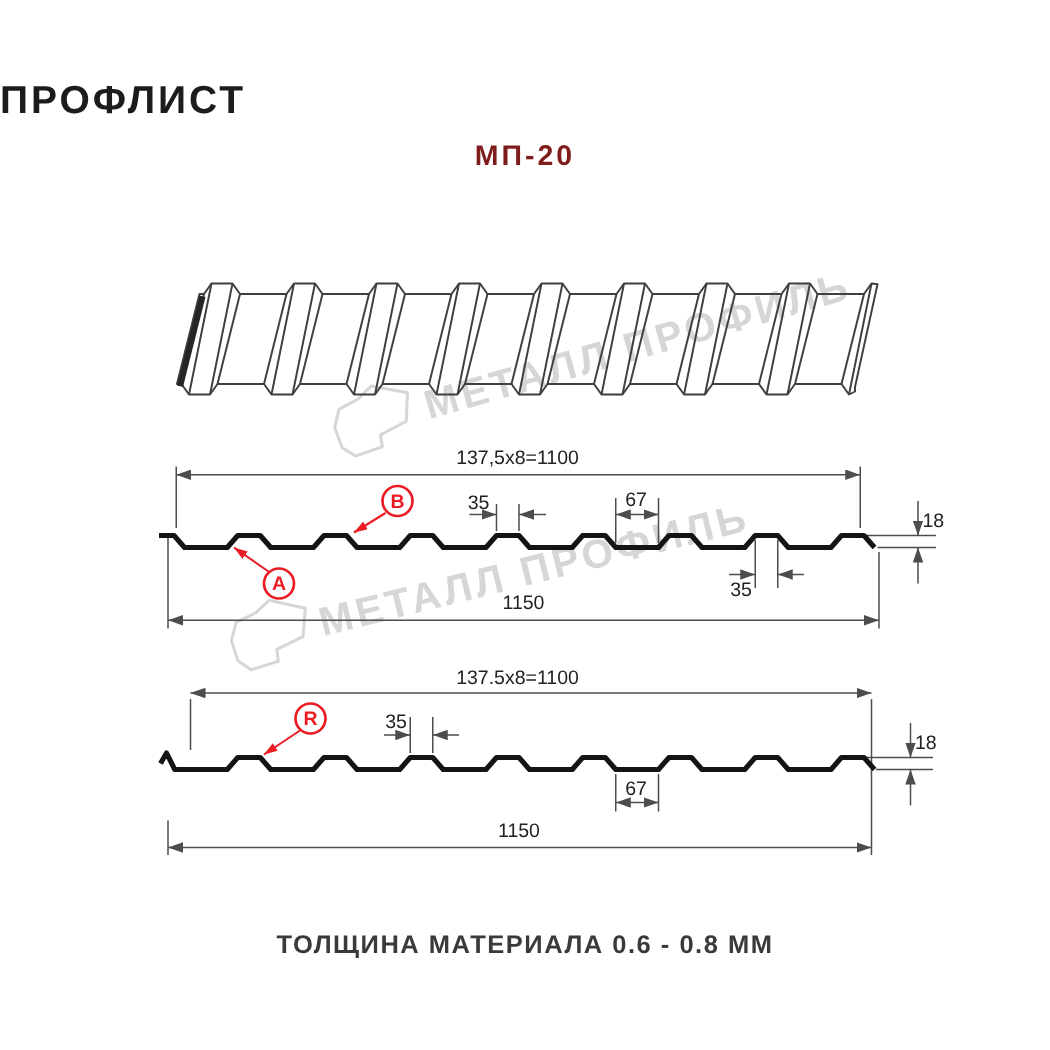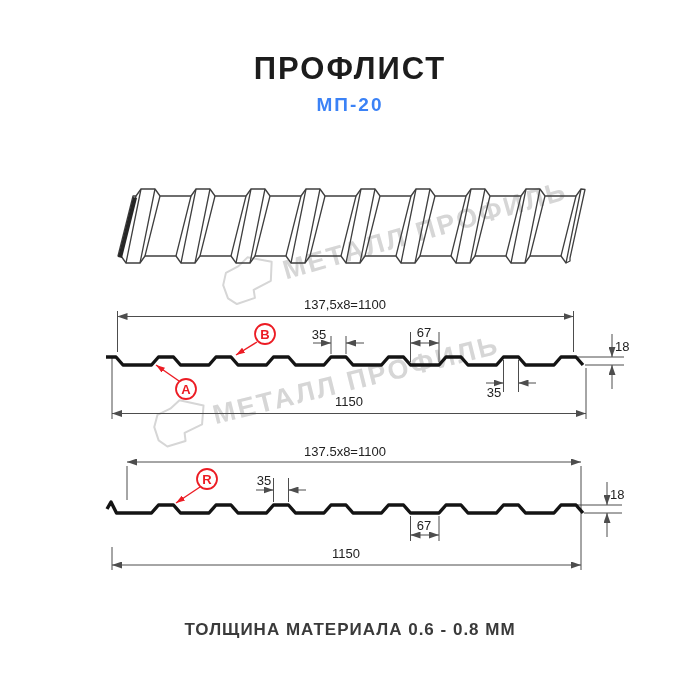--- a/index.html
+++ b/index.html
@@ -1,21 +1,21 @@
 <!DOCTYPE html>
 <html style="--red: #ec1c24; --ink: #1c1c1c; --line: #4d4d4d; --profile: #141414; --wm: #d6d6d6;"><head>
 <meta charset="utf-8">
 <style>
   html,body{margin:0;padding:0;}
   body{width:700px;height:700px;background:#ffffff;position:relative;overflow:hidden;
        font-family:"Liberation Sans", sans-serif;}
-  .page-title{position:absolute;top:51px;left:0;right:0;text-align:center;
-    font-size:31px;font-weight:bold;letter-spacing:2px;color:var(--ink);}
+  .page-title{position:absolute;top:51px;left:0;right:0;
+    font-size:26px;font-weight:bold;letter-spacing:2px;color:var(--ink);}
   .page-subtitle{position:absolute;top:94px;left:0;right:0;text-align:center;
-    font-size:19px;font-weight:600;letter-spacing:2px;color:#3b82f6;}
+    font-size:19px;font-weight:600;letter-spacing:2px;color:#7f1d1d;}
   .footer-note{position:absolute;top:620px;left:0;right:0;text-align:center;
     font-size:17px;font-weight:bold;letter-spacing:1px;color:#3a3a3a;}
   svg{position:absolute;top:0;left:0;}
   .dim{stroke:var(--line);stroke-width:1;fill:none;}
   .dimtxt{font-family:"Liberation Sans",sans-serif;font-size:13px;fill:#222;}
   .prof{stroke:var(--profile);stroke-width:3.4;fill:none;stroke-linejoin:round;}
   .sheet{stroke:#3f3f3f;stroke-width:1.3;fill:none;stroke-linejoin:round;}
   .sheet-edge{fill:#262626;stroke:none;}
   .redline{stroke:var(--red);stroke-width:1.4;fill:none;}
   .redcirc{stroke:var(--red);stroke-width:1.8;fill:none;}

